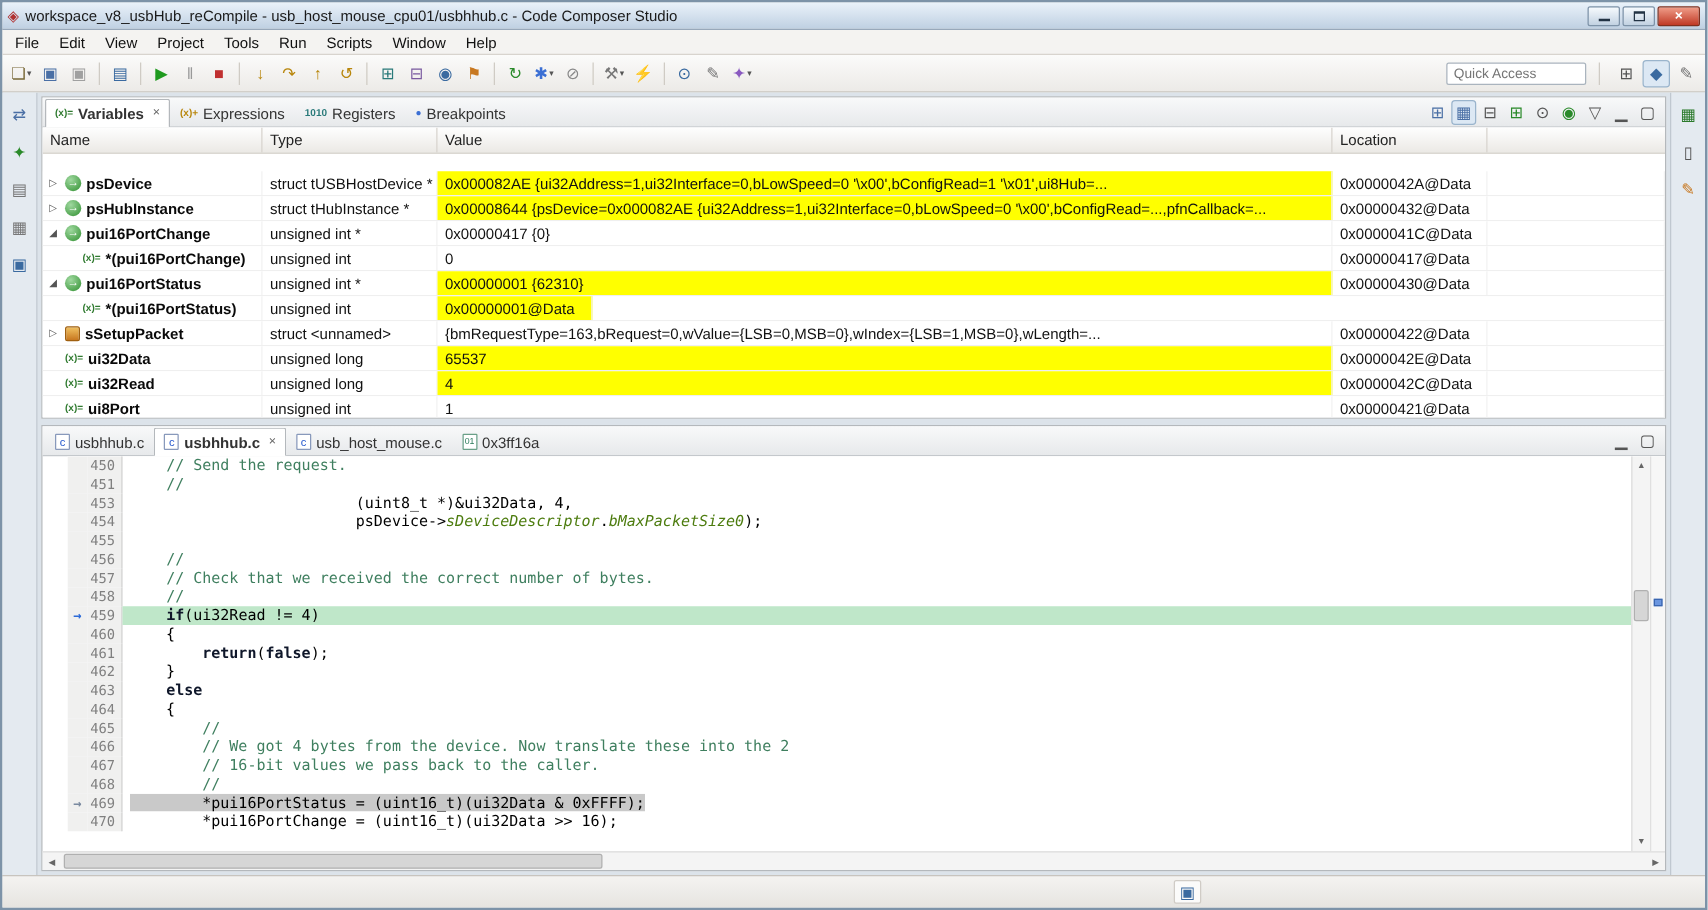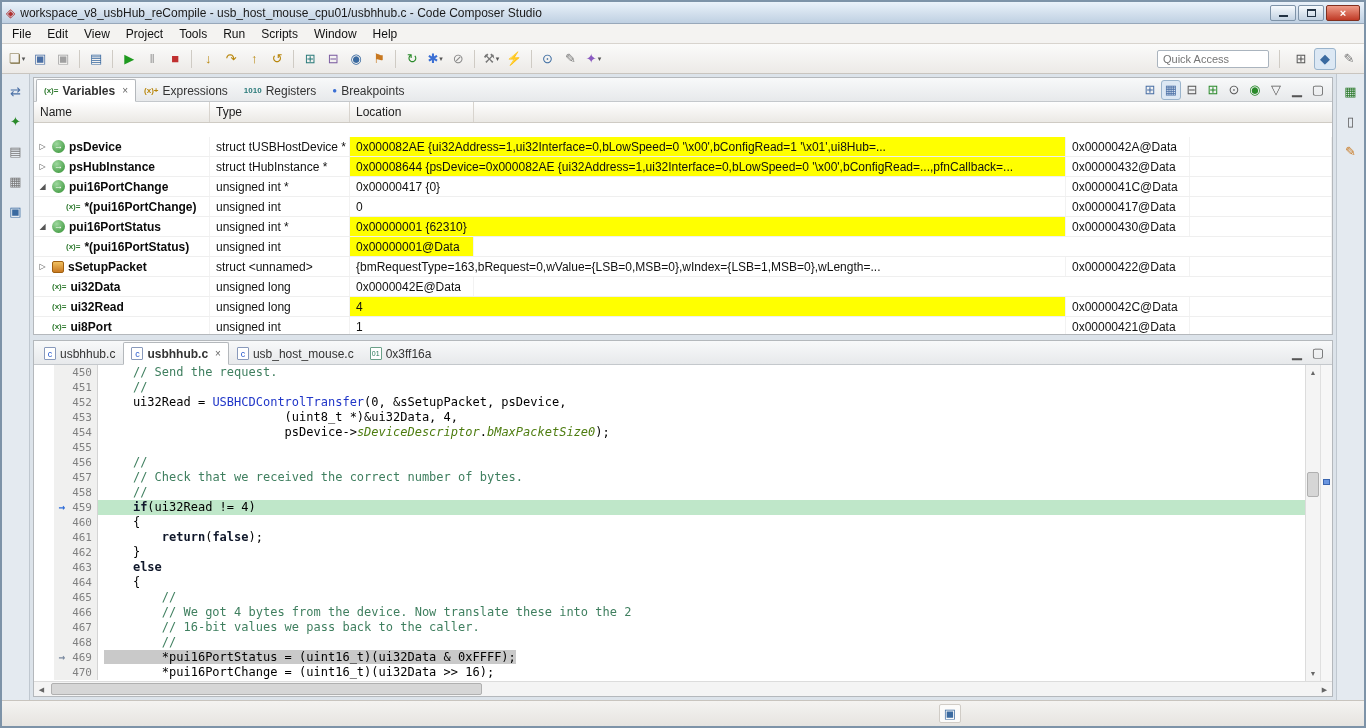--- a/index.html
+++ b/index.html
@@ -298,20 +298,21 @@
               </div>
               <div class="tb-btn">
                 <span class="tb-glyph" style="color: rgb(85, 85, 85);">▢</span>
               </div>
             </div>
         </div>
         <div class="vtable">
           <div class="vheader" id="var-header">
               <div class="hcell col0">Name</div>
               <div class="hcell col1">Type</div>
+              <div class="hcell col2">Value</div>
               <div class="hcell col3">Location</div>
               <div class="hcell colf"></div>
             </div>
           <div id="var-rows">
               <div class="vrow">
                 <div class="vcell col0" style="padding-left: 3px;">
                   <span class="expander">▷</span>
                   <span class="vicon ptr">→</span>
                   <span class="vname">psDevice</span>
                 </div>
@@ -385,20 +386,21 @@
                 <div class="vcell col3">0x00000422@Data</div>
                 <div class="vcell colf"></div>
               </div>
               <div class="vrow">
                 <div class="vcell col0" style="padding-left: 3px;">
                   <span class="expander"></span>
                   <span class="vicon var">(x)=</span>
                   <span class="vname">ui32Data</span>
                 </div>
                 <div class="vcell col1">unsigned long</div>
+                <div class="vcell col2 hl">65537</div>
                 <div class="vcell col3">0x0000042E@Data</div>
                 <div class="vcell colf"></div>
               </div>
               <div class="vrow">
                 <div class="vcell col0" style="padding-left: 3px;">
                   <span class="expander"></span>
                   <span class="vicon var">(x)=</span>
                   <span class="vname">ui32Read</span>
                 </div>
                 <div class="vcell col1">unsigned long</div>
@@ -460,25 +462,20 @@
                 <span class="clnum">450</span>
                 <span class="ccontent"><span class="cwrap"><span class="tk-p">    </span><span class="tk-c">// Send the request.</span></span></span>
               </div>
               <div class="cline">
                 <span class="cmarker"></span>
                 <span class="clnum">451</span>
                 <span class="ccontent"><span class="cwrap"><span class="tk-p">    </span><span class="tk-c">//</span></span></span>
               </div>
               <div class="cline">
                 <span class="cmarker"></span>
-                <span class="clnum">452</span>
-                <span class="ccontent"><span class="cwrap"><span class="tk-p">    ui32Read = </span><span class="tk-f">USBHCDControlTransfer</span><span class="tk-p">(0, &amp;sSetupPacket, psDevice,</span></span></span>
-              </div>
-              <div class="cline">
-                <span class="cmarker"></span>
                 <span class="clnum">453</span>
                 <span class="ccontent"><span class="cwrap"><span class="tk-p">                         (uint8_t *)&amp;ui32Data, 4,</span></span></span>
               </div>
               <div class="cline">
                 <span class="cmarker"></span>
                 <span class="clnum">454</span>
                 <span class="ccontent"><span class="cwrap"><span class="tk-p">                         psDevice-&gt;</span><span class="tk-d">sDeviceDescriptor</span><span class="tk-p">.</span><span class="tk-d">bMaxPacketSize0</span><span class="tk-p">);</span></span></span>
               </div>
               <div class="cline">
                 <span class="cmarker"></span>

